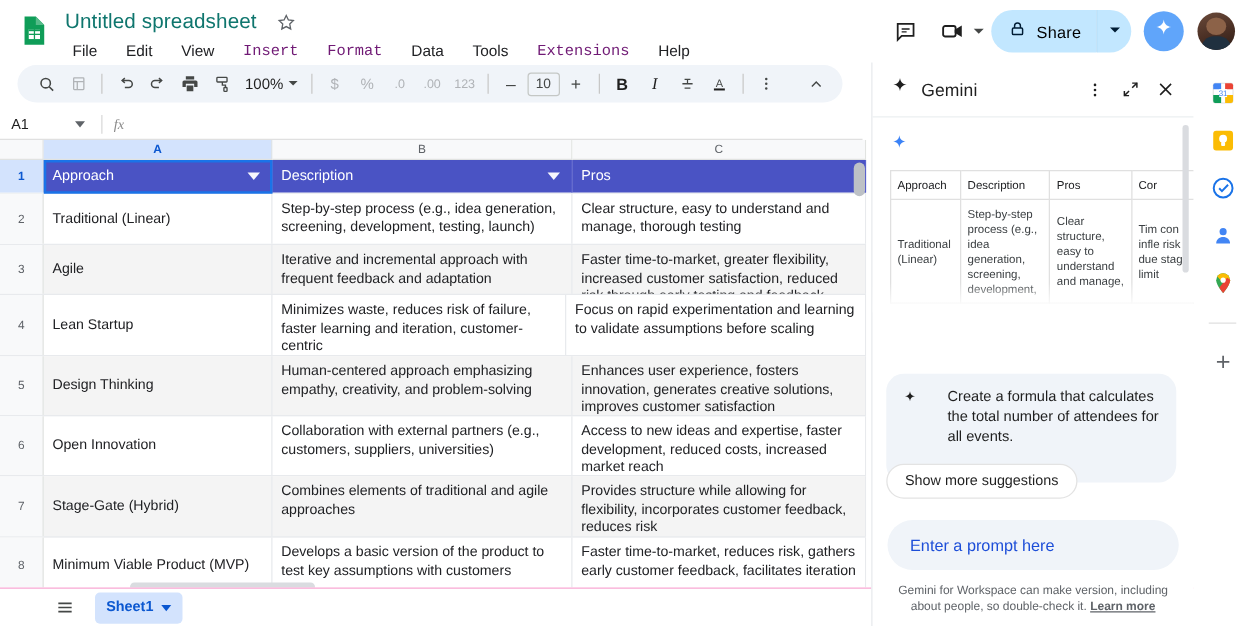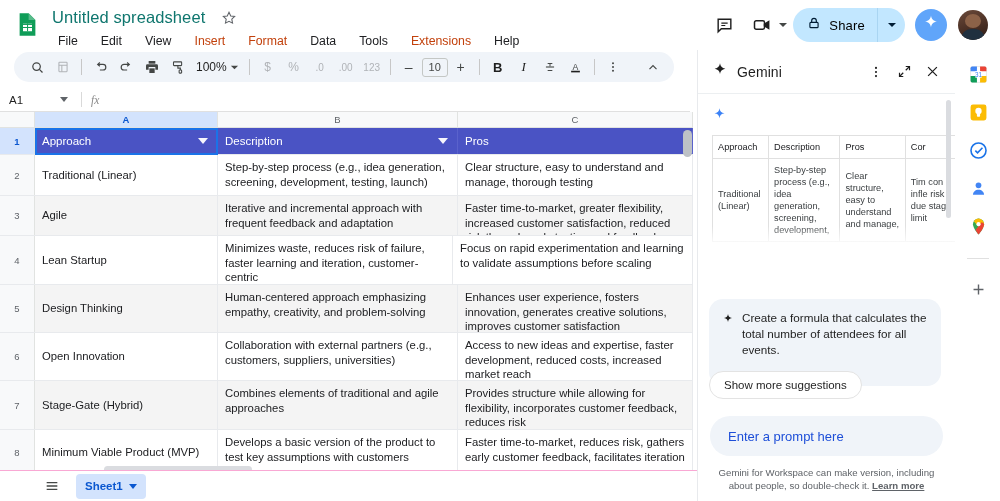--- a/index.html
+++ b/index.html
@@ -26,21 +26,21 @@
   }
   .star-icon {
     display:inline-block; vertical-align:middle; margin-left:11px;
     width:16px; height:16px; color:#5f6368; position:relative; top:1px;
   }
   .menubar { margin-top:4px; display:flex; gap:10px; }
   .menu-item {
     font-size:12.3px; color:#202124; padding:3px 7px 3px 6px;
     border-radius:4px; cursor:pointer; line-height:15px;
   }
-  .menu-item.disabled { color:#c2410c; }
+  .menu-item.disabled { color:#701a75;font-family:Liberation Mono, monospace; }
 
   .header-right {
     position:absolute; right:12px; top:6px; display:flex; align-items:center; gap:0px;
   }
   .hicon {
     width:38px; height:38px; display:flex; align-items:center; justify-content:center;
     border-radius:50%; cursor:pointer; color:#1f1f1f;
   }
   .cam-wrap { display:flex; align-items:center; }
   .caret-sm { width:0;height:0;border-left:4px solid transparent;border-right:4px solid transparent;border-top:4px solid #444746; margin-left:-2px; margin-right:6px;}
@@ -205,21 +205,21 @@
     position:absolute; right:4px; top:6px; width:5px; height:118px; background:#dadce0; border-radius:3px;
   }
   .mini-fade {
     position:absolute; left:0; right:0; top:132px; height:24px;
     background:linear-gradient(to bottom, rgba(255,255,255,0), #fff 85%);
     pointer-events:none;
   }
   .suggestion {
     position:absolute; left:11px; top:205px; width:232px;
     background:#f0f4f9; border-radius:14px; padding:11px 14px 28px 13px;
-    display:flex; gap:8px; cursor:pointer;
+    display:flex; gap:24px; cursor:pointer;
   }
   .suggestion-text { font-size:11.7px; color:#1f1f1f; line-height:16px; }
   .show-more {
     position:absolute; left:11px; top:277px; height:28px;
     border:1px solid #e3e3e3; border-radius:16px; padding:0 14px;
     display:flex;align-items:center; cursor:pointer;
     font-size:11.5px; color:#1f1f1f; background:#fff;
   }
   .gem-footer { padding:0 12px 9px 12px; }
   .prompt-box {

